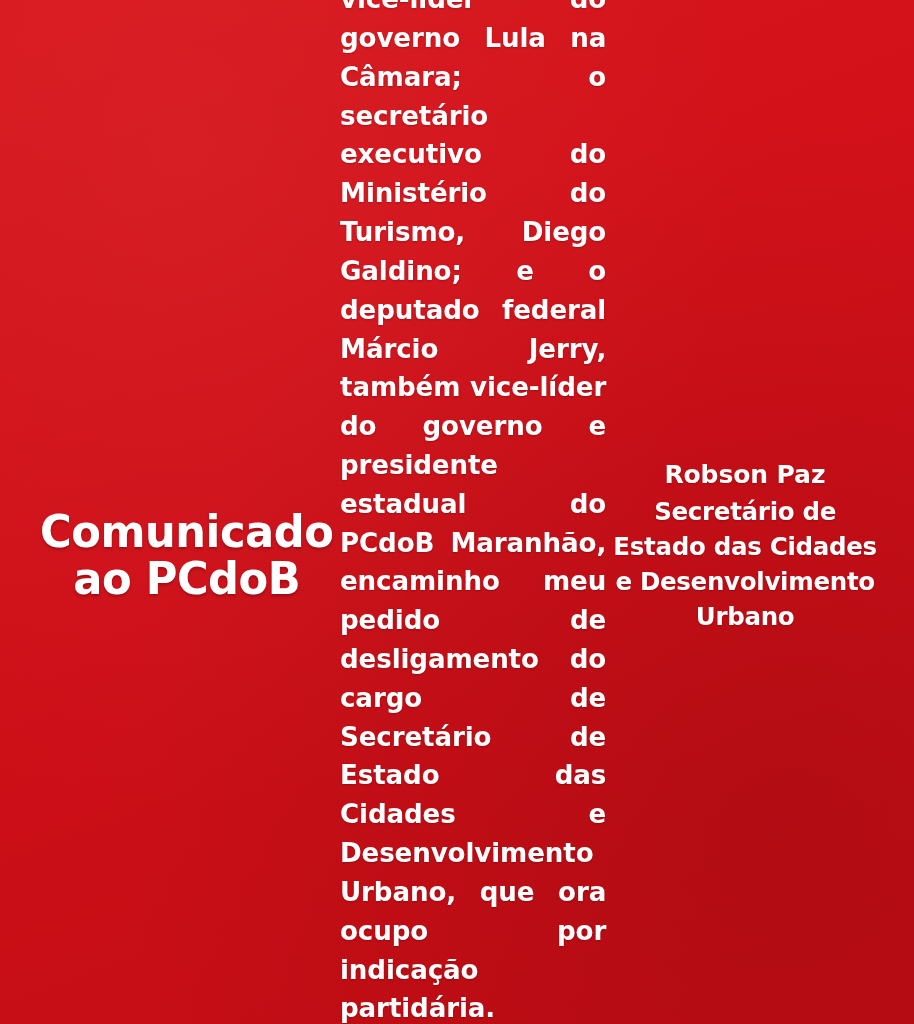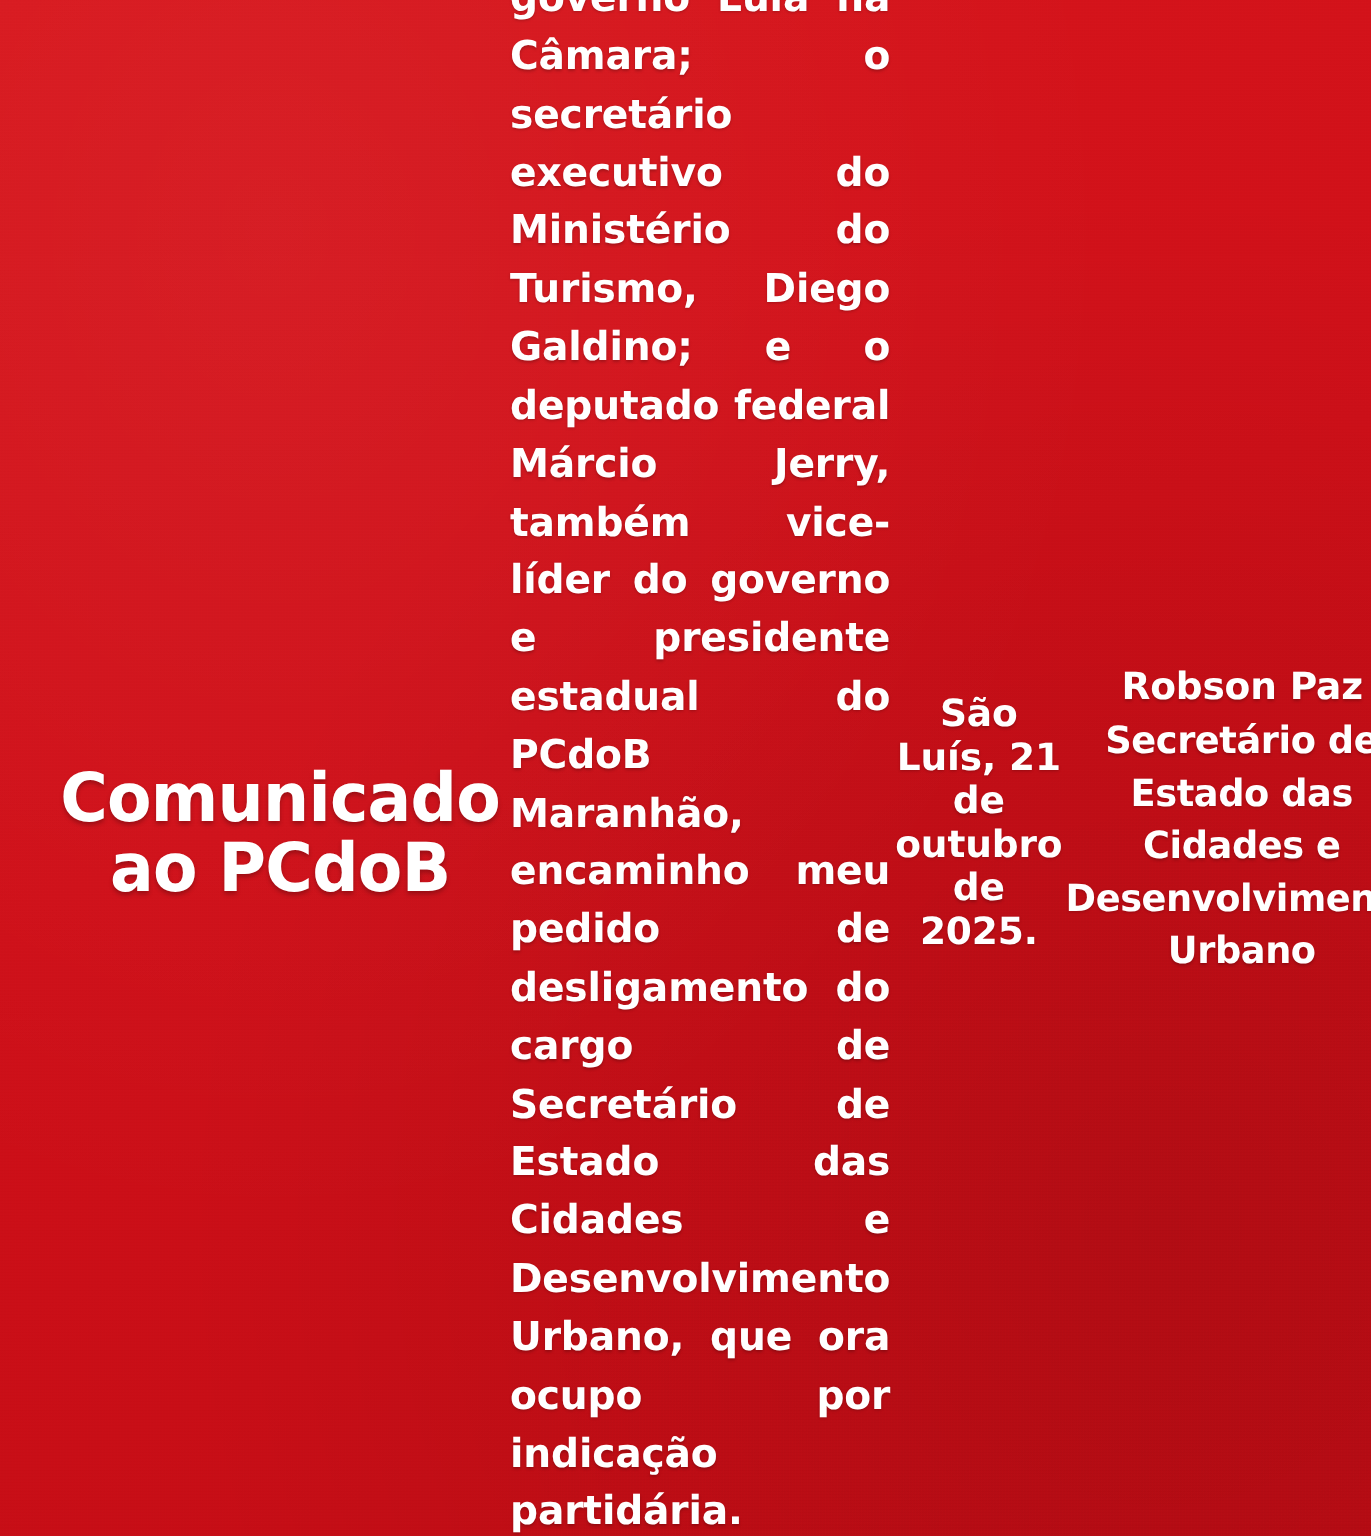--- a/index.html
+++ b/index.html
@@ -115,20 +115,19 @@
 <body>
 
 <div class="poster">
 
   <div class="title">Comunicado ao PCdoB</div>
 
   <div class="body-text">
     <p>Em face das graves denúncias de gravações clandestinas, ilegais e imorais, que teriam sido feitos por membros e aliados do governo do Estado, tendo como vítimas o deputado federal Rubens Júnior, vice-líder do governo Lula na Câmara; o secretário executivo do Ministério do Turismo, Diego Galdino; e o deputado federal Márcio Jerry, também vice-líder do governo e presidente estadual do PCdoB Maranhão, encaminho meu pedido de desligamento do cargo de Secretário de Estado das Cidades e Desenvolvimento Urbano, que ora ocupo por indicação partidária. Agradeço a confiança em mim depositada pelo partido, bem como reitero minha gratidão à competente e dedicada equipe da SECID, incansável nestes 13 meses e 6 dias em que tivemos a oportunidades de servir à população maranhense.</p>
   </div>
 
-  <div class="dateline">São Luís, 21 de outubro de 2025.</div>
 
   <div class="signature">
     <div class="name">Robson Paz</div>
     <div class="role">Secretário de Estado das Cidades e Desenvolvimento Urbano</div>
   </div>
 
 </div>
 
 </body></html>

